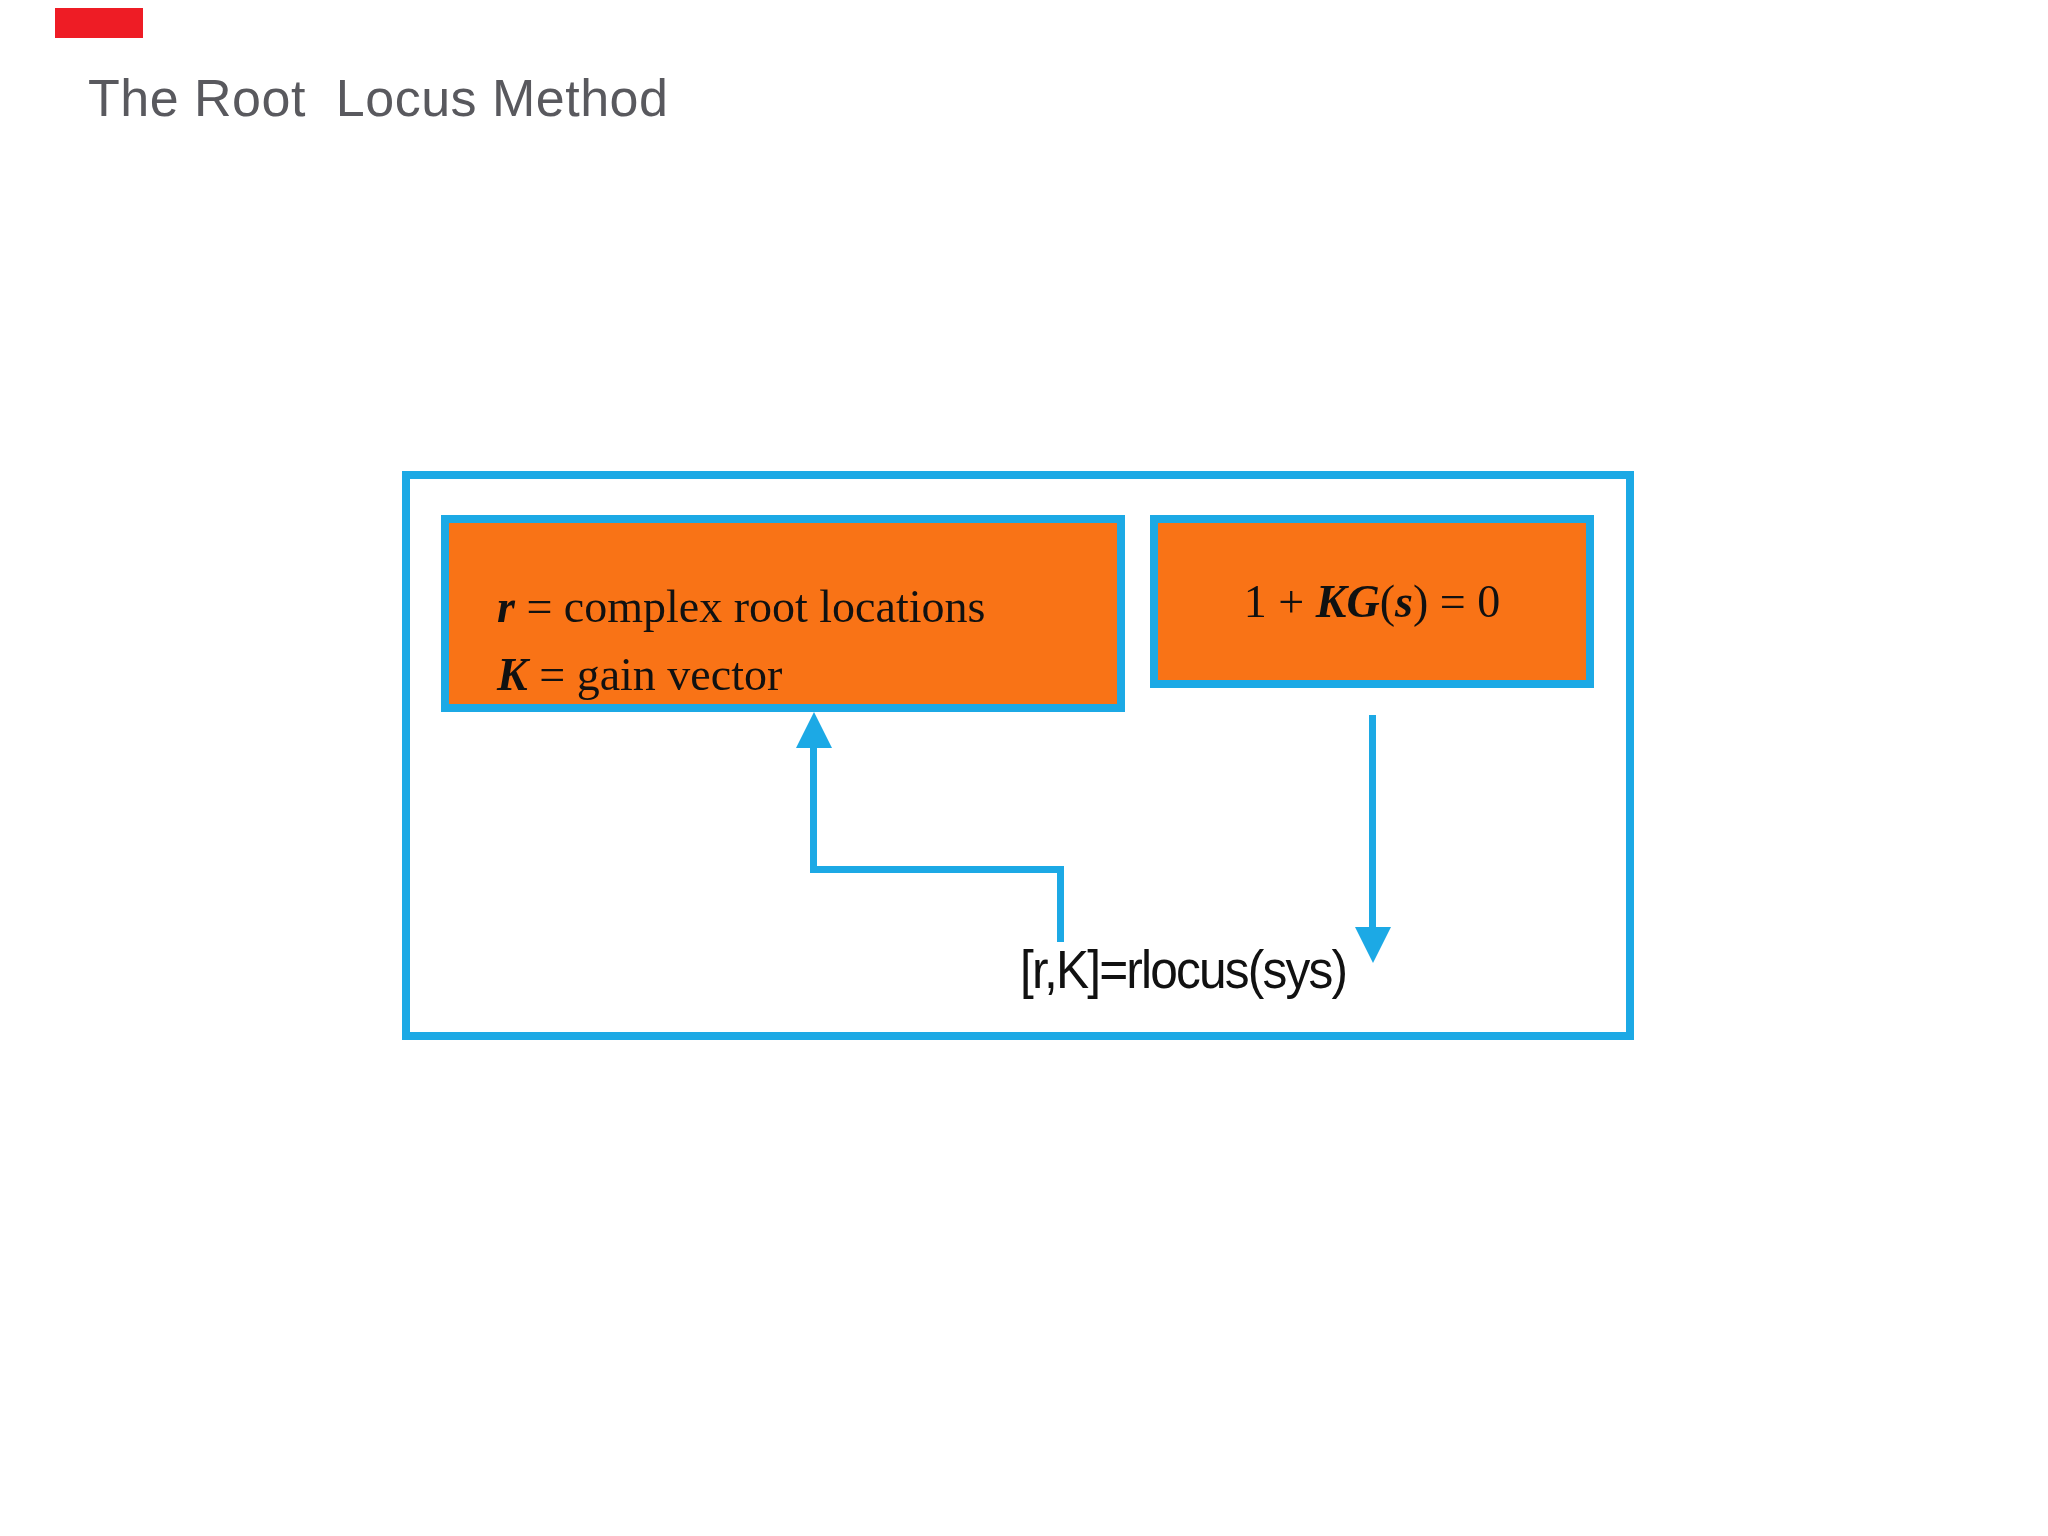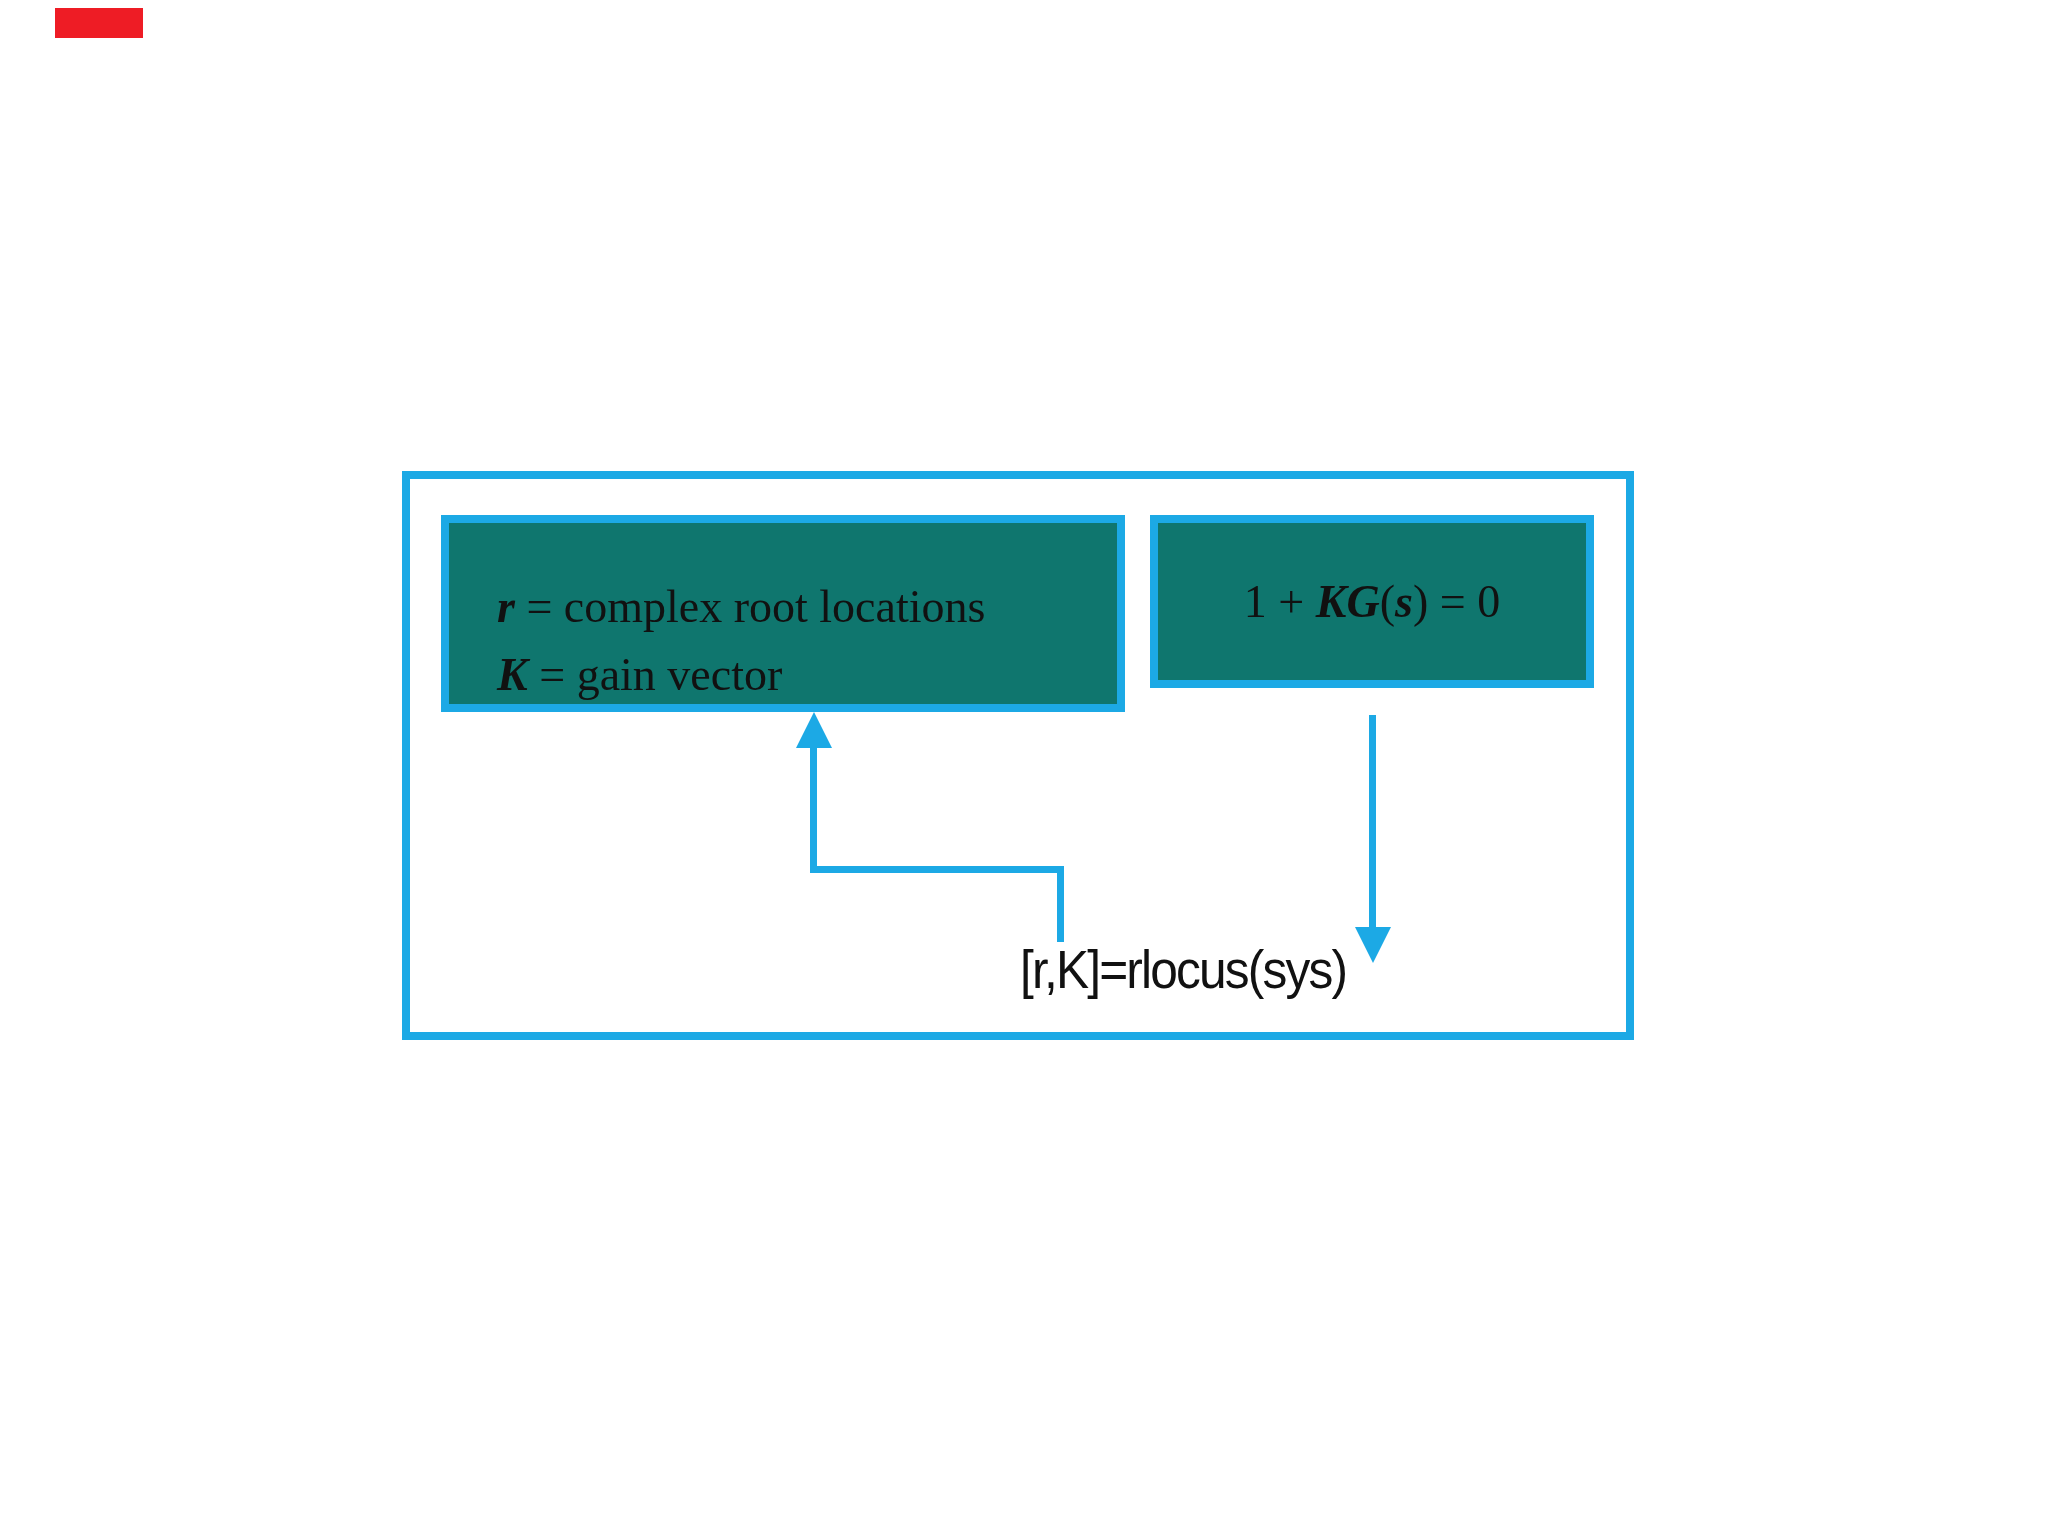--- a/index.html
+++ b/index.html
@@ -20,21 +20,21 @@
     letter-spacing:0.5px;white-space:pre;
   }
   
   .frame{
     position:absolute;left:402px;top:471px;width:1232px;height:569px;
     border:8px solid #1ca9e5;box-sizing:border-box;background:#ffffff;
   }
   
   .box{
     position:absolute;box-sizing:border-box;
-    background:#0f766e;border:8px solid #1ca9e5;
+    background:#f97316;border:8px solid #1ca9e5;
     font-family:"Liberation Serif", serif;color:#111111;
   }
   .left-box{left:441px;top:515px;width:684px;height:197px;}
   .left-box .mtext{position:absolute;left:48px;top:50px;right:10px;}
   .mline{font-size:46px;line-height:68px;white-space:pre;}
   .right-box{
     left:1150px;top:515px;width:444px;height:173px;
     display:flex;align-items:center;justify-content:center;
   }
   .right-box .meq{font-size:46px;white-space:pre;}
@@ -64,20 +64,21 @@
     white-space:pre;
   }
 </style>
 </head>
 <body>
 
 <div class="slide">
 
   <div class="red-marker"></div>
 
+  <h1 class="title">The Root  Locus Method</h1>
 
   <div class="frame"></div>
 
   <div class="box left-box">
     <div class="mtext">
       <div class="mline"><span class="mvar">r</span><span class="mrm"> = complex root locations</span></div>
       <div class="mline"><span class="mvar">K</span><span class="mrm"> = gain vector</span></div>
     </div>
   </div>
 

